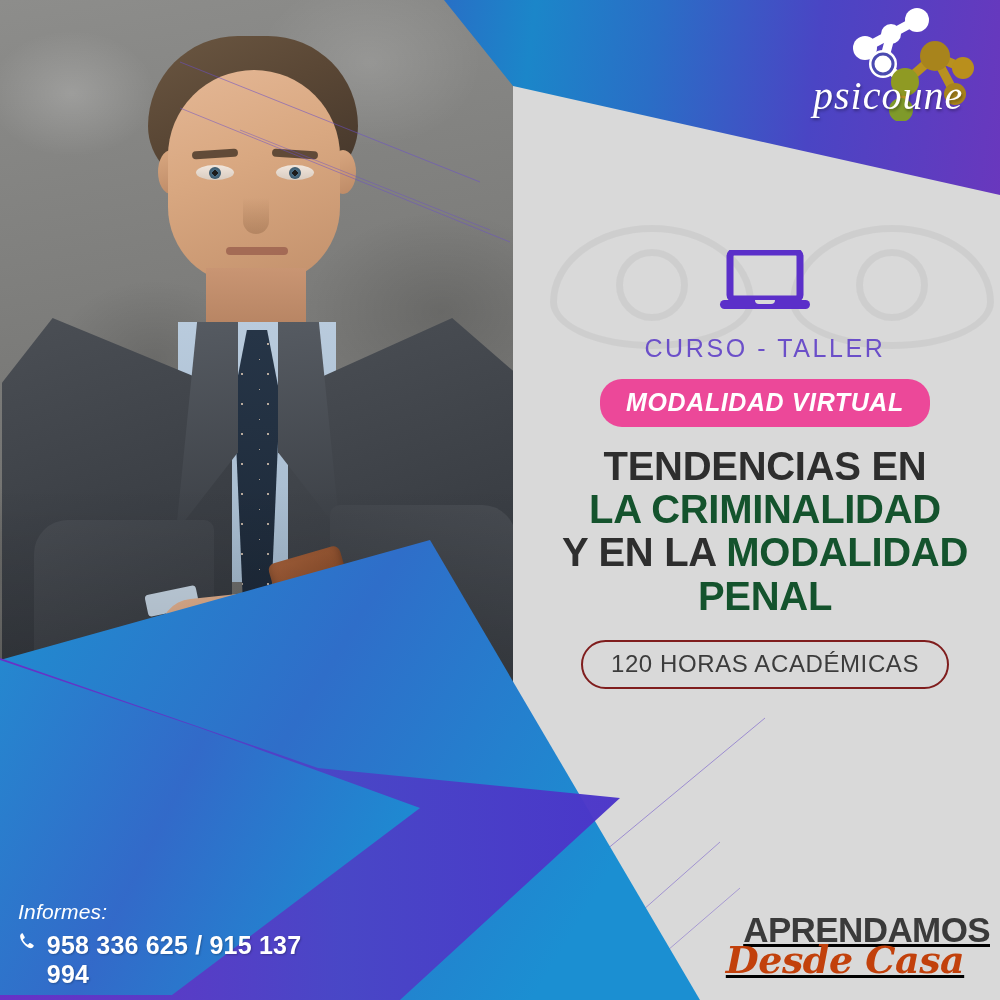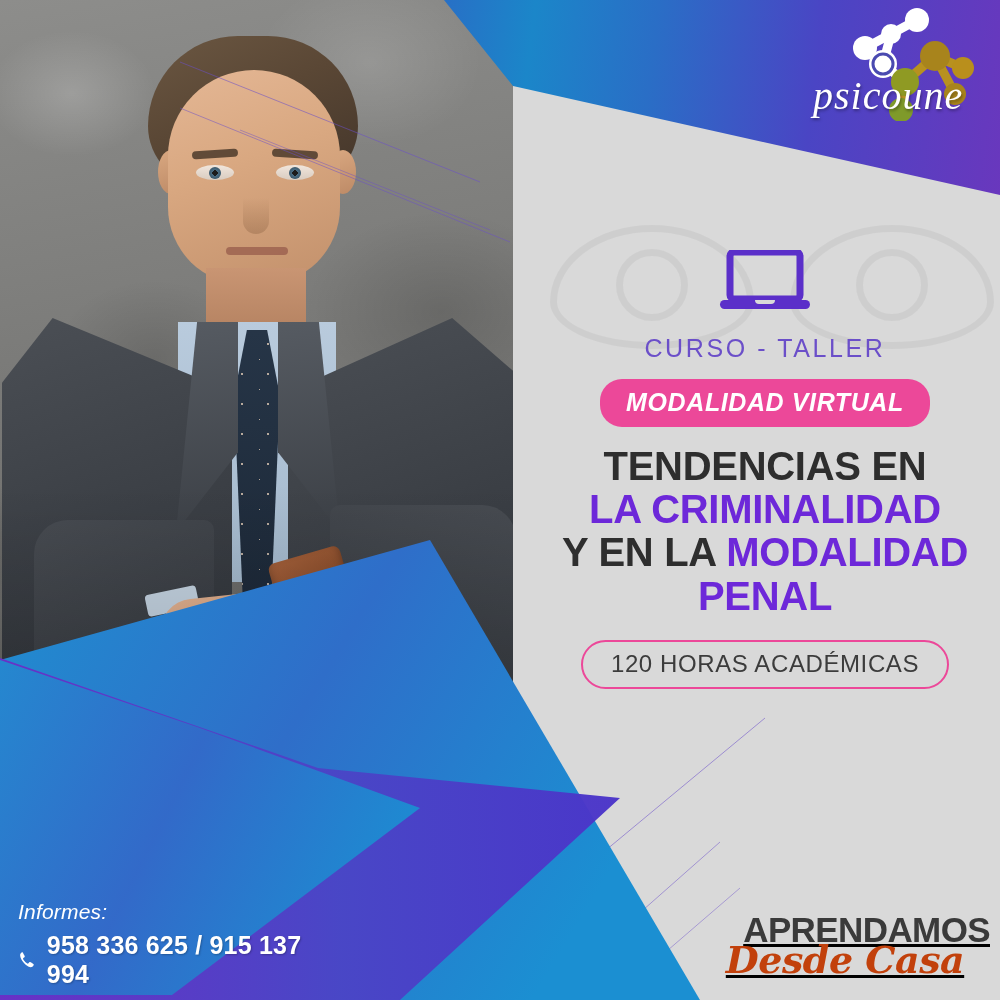--- a/index.html
+++ b/index.html
@@ -117,36 +117,36 @@
   .laptop{margin:0 auto 22px;width:92px;height:62px;position:relative;}
   .eyebrow{
     font-size:25px;letter-spacing:2.6px;color:#6b4fc9;font-weight:400;margin-bottom:16px;
   }
   .badge{
     display:inline-block;background:#ec4899;color:#fff;border-radius:22px;
     padding:9px 26px 10px;font-size:25px;font-weight:bold;letter-spacing:.6px;font-style:italic;
   }
   .title{margin-top:18px;font-size:40px;font-weight:bold;line-height:1.08;
          color:#2e2e2e;letter-spacing:-.3px;}
-  .title .hl{color:#6d28d9;}
+  .title .hl{color:#14532d;}
   .pill{
-    display:inline-block;margin-top:22px;border:2px solid #ec4899;border-radius:26px;
+    display:inline-block;margin-top:22px;border:2px solid #7f1d1d;border-radius:26px;
     padding:8px 28px 9px;font-size:24px;color:#3c3c3c;letter-spacing:.6px;
   }
 
   
   .tagline{position:absolute;left:700px;top:912px;width:290px;text-align:right;text-decoration:underline;}
   .tg1{font-size:35px;font-weight:bold;color:#3a3a3a;letter-spacing:-.6px;line-height:1;}
   .tg2{font-family:"DejaVu Serif",serif;font-style:italic;font-weight:bold;
        font-size:38px;color:#c2410c;line-height:1;margin-top:-6px;letter-spacing:-.5px;text-align:center;}
 
   
   .contact{position:absolute;left:18px;top:900px;width:330px;color:#fff;}
   .c-informes{font-size:21px;font-weight:400;letter-spacing:.2px;font-style:italic;}
-  .c-phonerow{display:flex;align-items:center;gap:9px;margin-top:7px;}
+  .c-phonerow{display:flex;align-items:flex-start;gap:9px;margin-top:7px;}
   .c-phone{font-size:25px;font-weight:bold;letter-spacing:.2px;
            text-shadow:1px 1px 2px rgba(0,0,0,.25);}
   .c-web{margin-top:8px;font-size:22px;letter-spacing:4.2px;color:#f2f2f8;font-weight:300;}
 </style>
 </head>
 <body>
 
 <div class="stage">
 
   <div class="photo">

